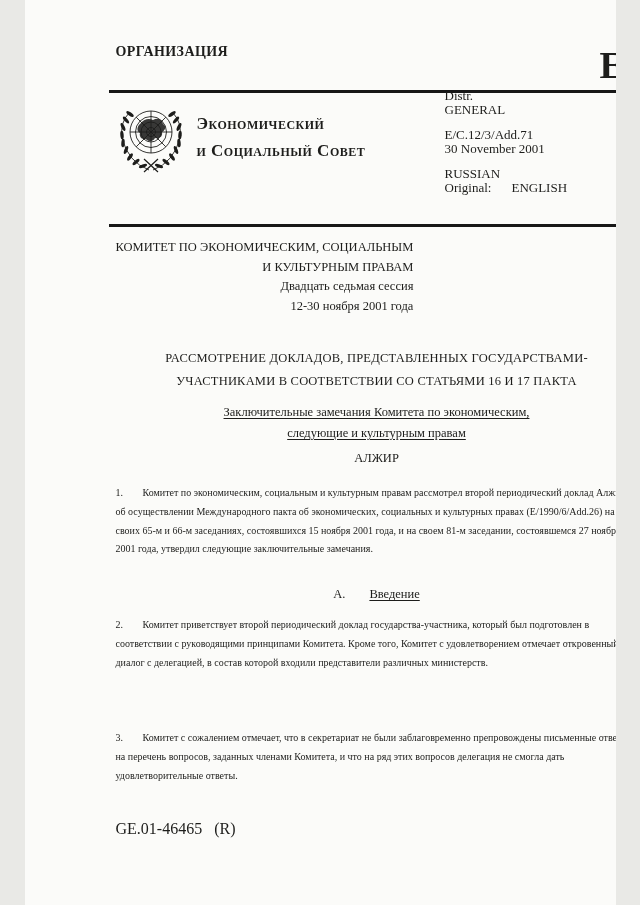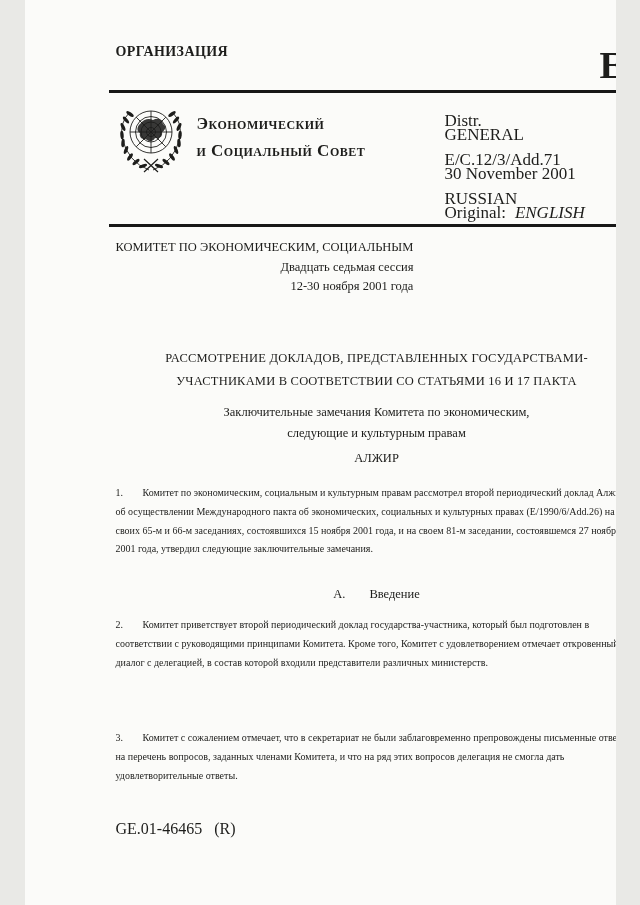--- a/index.html
+++ b/index.html
@@ -28,37 +28,37 @@
   }
   .rule-top { top: 90px; }
   .rule-mid { top: 224px; }
   .emblem { position: absolute; left: 93px; top: 102px; width: 66px; height: 72px; }
   .council {
     position: absolute; left: 172px; top: 110px;
     font-weight: bold; font-size: 17px; line-height: 27px;
     font-variant: small-caps; letter-spacing: 0.5px;
   }
   .distr-block {
-    position: absolute; left: 420px; top: 114px;
-    font-size: 17px; line-height: 13.5px;
+    position: absolute; left: 420px; top: 89px;
+    font-size: 13px; line-height: 13.5px;
   }
   .distr-block .grp { margin-bottom: 12px; }
-  .orig-val { margin-left: 9px; font-style: italic; }
+  .orig-val { margin-left: 20px; }
   .committee-block {
     position: absolute; left: 91px; top: 238px;
     font-size: 12.5px; line-height: 19.5px; text-align: right;
   }
   .center-col {
     position: absolute; left: 90px; width: 524px;
     text-align: center; font-size: 12.5px;
   }
   .title-block { top: 347px; line-height: 23px; letter-spacing: 0.2px; }
   .subtitle-block { top: 402px; line-height: 21px; }
   .country-line { top: 451px; }
-  .u { text-underline-offset: 2px; }
+  .u { text-decoration: underline; text-underline-offset: 2px; }
   .para {
     position: absolute; left: 91px; width: 523px;
     font-size: 10px; line-height: 18.8px; text-align: left;
   }
   .para-1 { top: 484px; }
   .para-2 { top: 616px; }
   .para-3 { top: 705px; margin-top: 24px; }
   .pnum { display: inline-block; width: 27px; }
   .section-heading { top: 587px; }
   .section-heading .lbl { margin-right: 24px; }
@@ -125,20 +125,21 @@
     <div class="grp">
       <div>RUSSIAN</div>
       <div><span>Original:</span><span class="orig-val">ENGLISH</span></div>
     </div>
   </div>
 
   <div class="rule rule-mid"></div>
 
   <div class="committee-block">
     <div>КОМИТЕТ ПО ЭКОНОМИЧЕСКИМ, СОЦИАЛЬНЫМ</div>
+    <div>И КУЛЬТУРНЫМ ПРАВАМ</div>
     <div>Двадцать седьмая сессия</div>
     <div>12-30 ноября 2001 года</div>
   </div>
 
   <div class="center-col title-block">
     <div>РАССМОТРЕНИЕ ДОКЛАДОВ, ПРЕДСТАВЛЕННЫХ ГОСУДАРСТВАМИ-</div>
     <div>УЧАСТНИКАМИ В СООТВЕТСТВИИ СО СТАТЬЯМИ 16 И 17 ПАКТА</div>
   </div>
 
   <div class="center-col subtitle-block">

